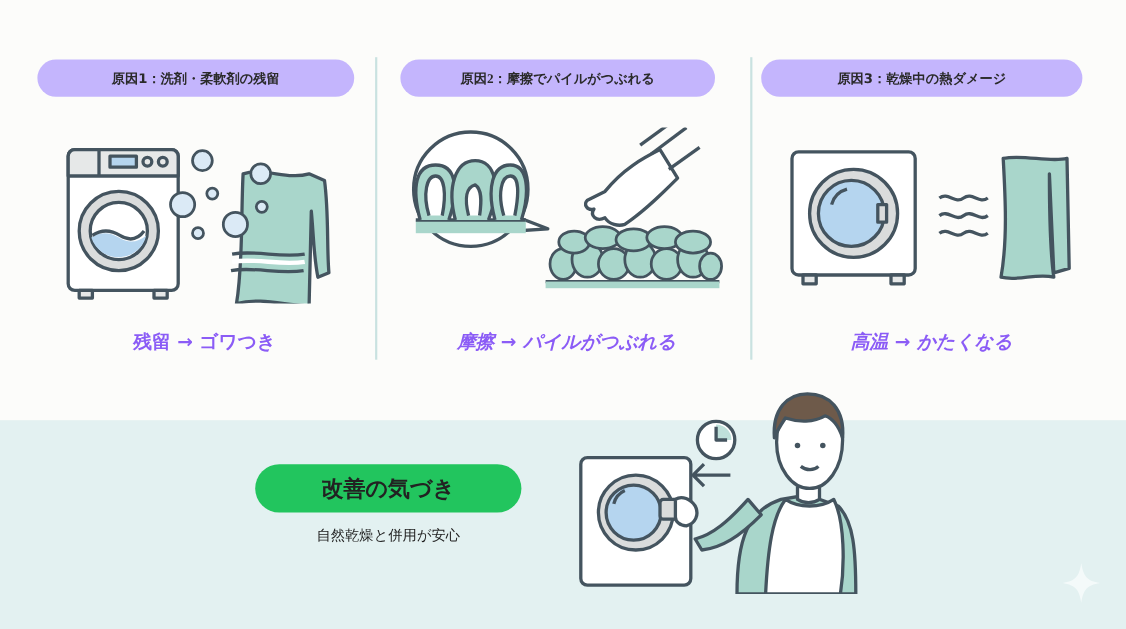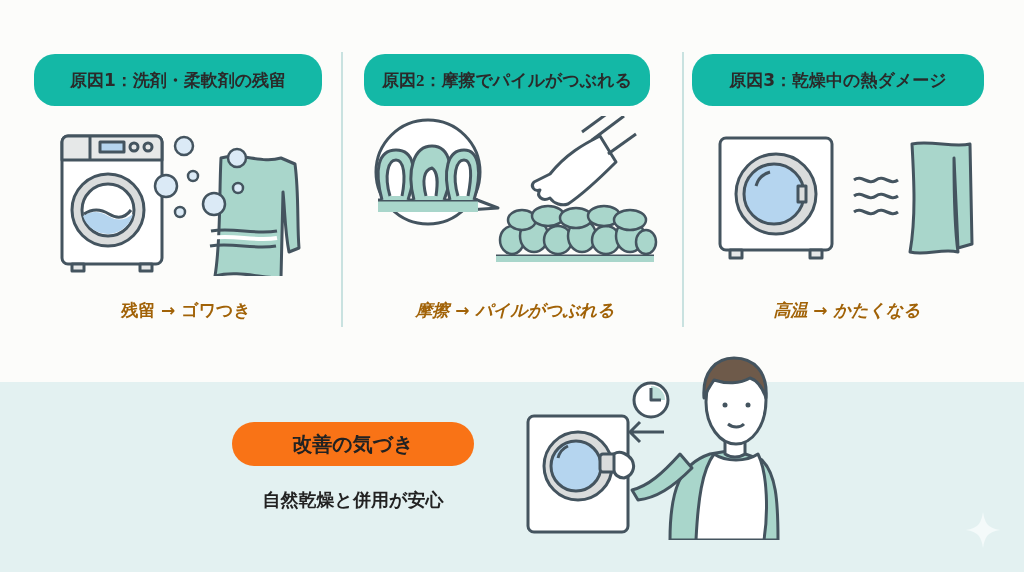--- a/index.html
+++ b/index.html
@@ -6,38 +6,38 @@
     body {
       width: 1024px; height: 572px; overflow: hidden; position: relative;
       background: #fcfcfa;
       font-family: "DejaVu Sans", "Liberation Sans", sans-serif;
       color: #222;
     }
     .top { position: absolute; left: 0; top: 0; width: 1024px; height: 382px; background: #fcfcfa; }
     .bottom { position: absolute; left: 0; top: 382px; width: 1024px; height: 190px; background: #e3f1f1; }
     .divider { position: absolute; top: 52px; width: 2px; height: 275px; background: #c9e2e0; }
     .pill {
-      position: absolute; height: 52px; border-radius: 21px; background: #14b8a6;
+      position: absolute; height: 34px; border-radius: 21px; background: #c4b5fd;
       display: flex; align-items: center; justify-content: center;
-      font-weight: bold; font-size: 17px; color: #2a2a2a; white-space: nowrap;
+      font-weight: bold; font-size: 12px; color: #2a2a2a; white-space: nowrap;
     }
     .caption {
-      position: absolute; font-weight: bold; font-size: 17px; color: #a16207;
+      position: absolute; font-weight: bold; font-size: 17px; color: #8b5cf6;
       text-align: center; white-space: nowrap;
     }
     .illus { position: absolute; }
     .insight-pill {
       position: absolute; left: 232px; top: 422px; width: 242px; height: 44px;
-      border-radius: 22px; background: #f97316;
+      border-radius: 22px; background: #22c55e;
       display: flex; align-items: center; justify-content: center;
       font-weight: bold; font-size: 20px; color: #222;
     }
     .insight-text {
-      position: absolute; left: 220px; top: 488px; width: 266px;
-      text-align: center; font-weight: bold; font-size: 18px; color: #222;
+      position: absolute; left: 220px; top: 478px; width: 266px;
+      text-align: center; font-weight: normal; font-size: 13px; color: #222;
     }
     .sparkle { position: absolute; left: 966px; top: 512px; }
   </style>
 </head>
 <body>
 
 <div class="top"></div>
 <div class="bottom"></div>
 
 <div class="divider" style="left:341px;"></div>

